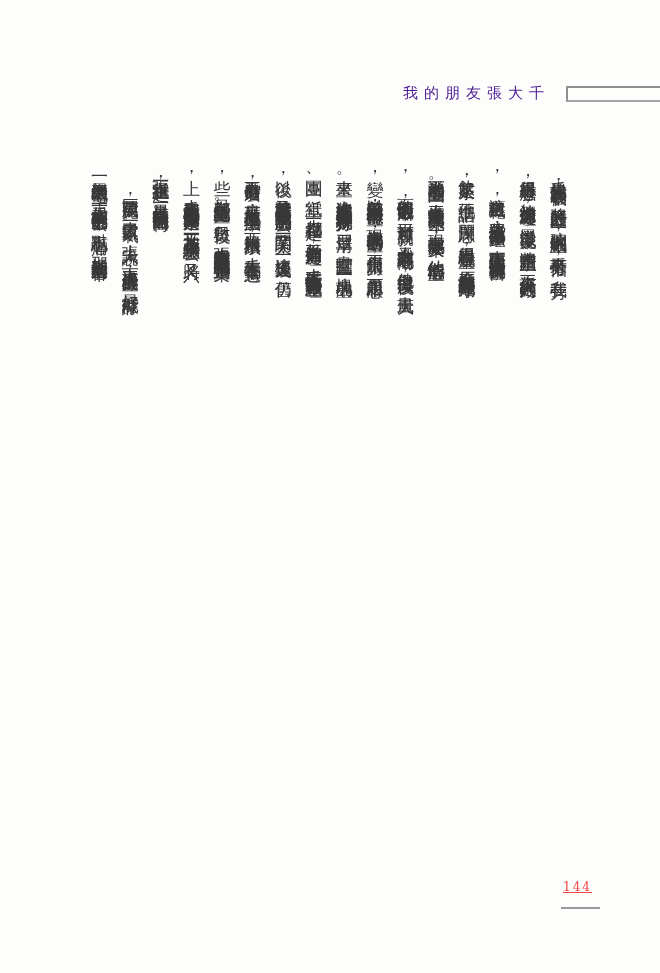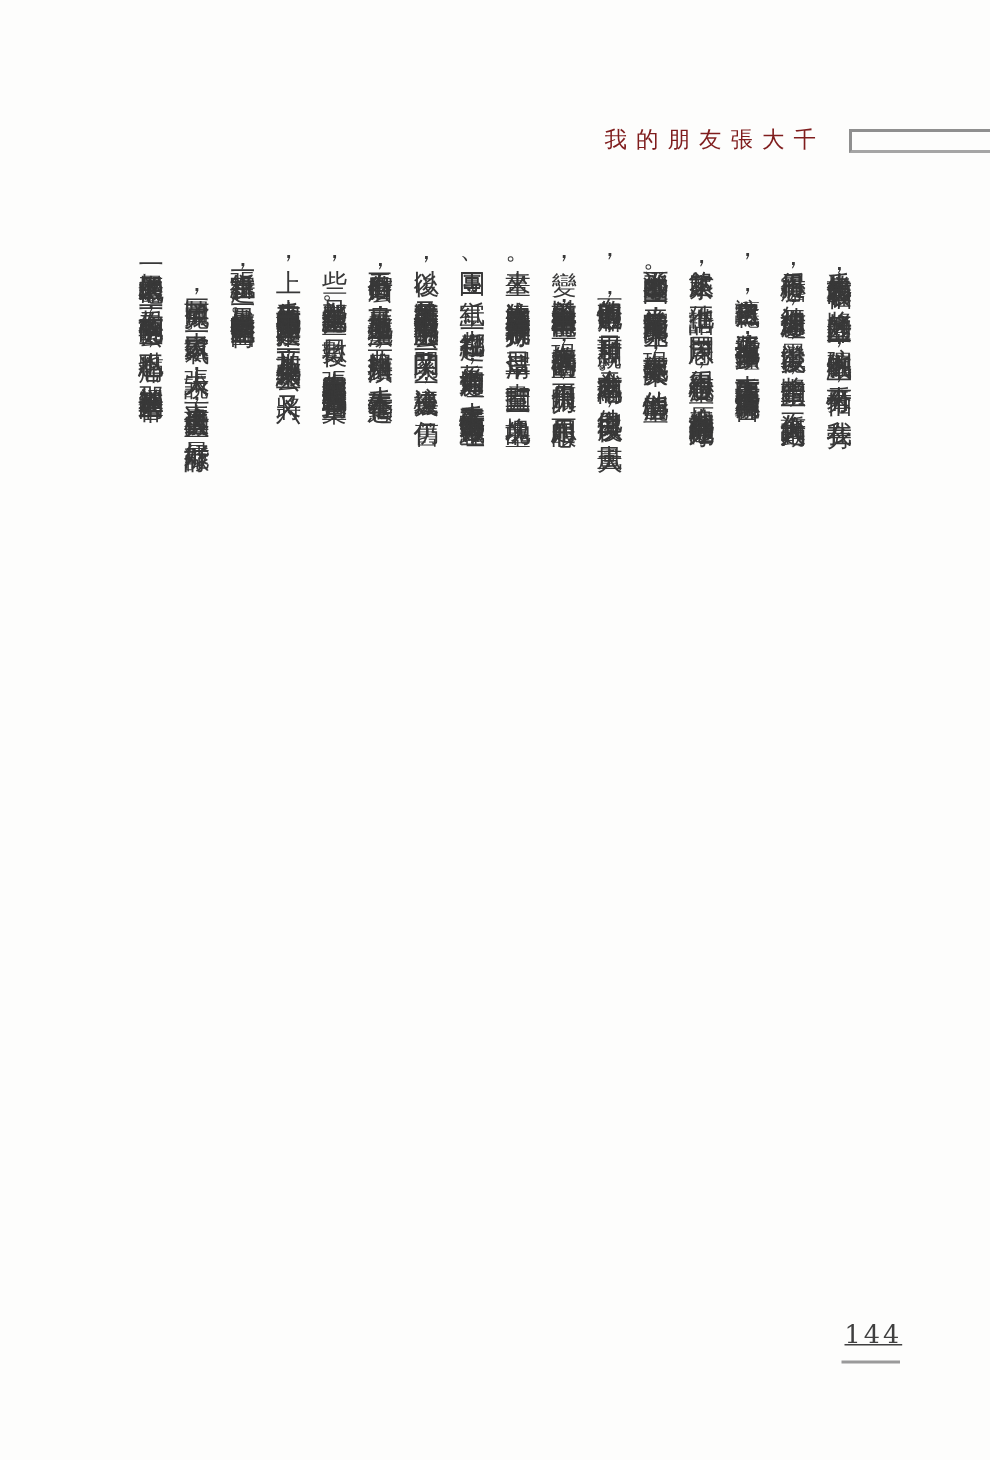--- a/index.html
+++ b/index.html
@@ -14,21 +14,21 @@
   }
   .page { position: absolute; inset: 0; }
 
   
   .running-title {
     position: absolute;
     top: 84px;
     left: 403px;
     font-size: 15px;
     letter-spacing: 6px;
-    color: #7f1d1d;
+    color: #4c1d95;
     white-space: nowrap;
   }
   .header-box {
     position: absolute;
     top: 86px;
     left: 566px;
     width: 110px;           
     height: 16px;
     border: 2px solid #8f8f8f;
     border-bottom-color: #a5a5a5;
@@ -50,23 +50,23 @@
   .body-text .col {
     line-height: 30.6px;    
     white-space: nowrap;
   }
 
   
   .page-number {
     position: absolute;
     top: 880px;
     left: 563px;
-    font-size: 17px;
+    font-size: 12px;
     letter-spacing: 2px;
-    color: #404040;
+    color: #ef4444;
     text-decoration: underline;
   }
   .page-number-rule {
     position: absolute;
     top: 907px;
     left: 561px;
     width: 39px;
     height: 2px;
     background: #9a9a9a;
   }

